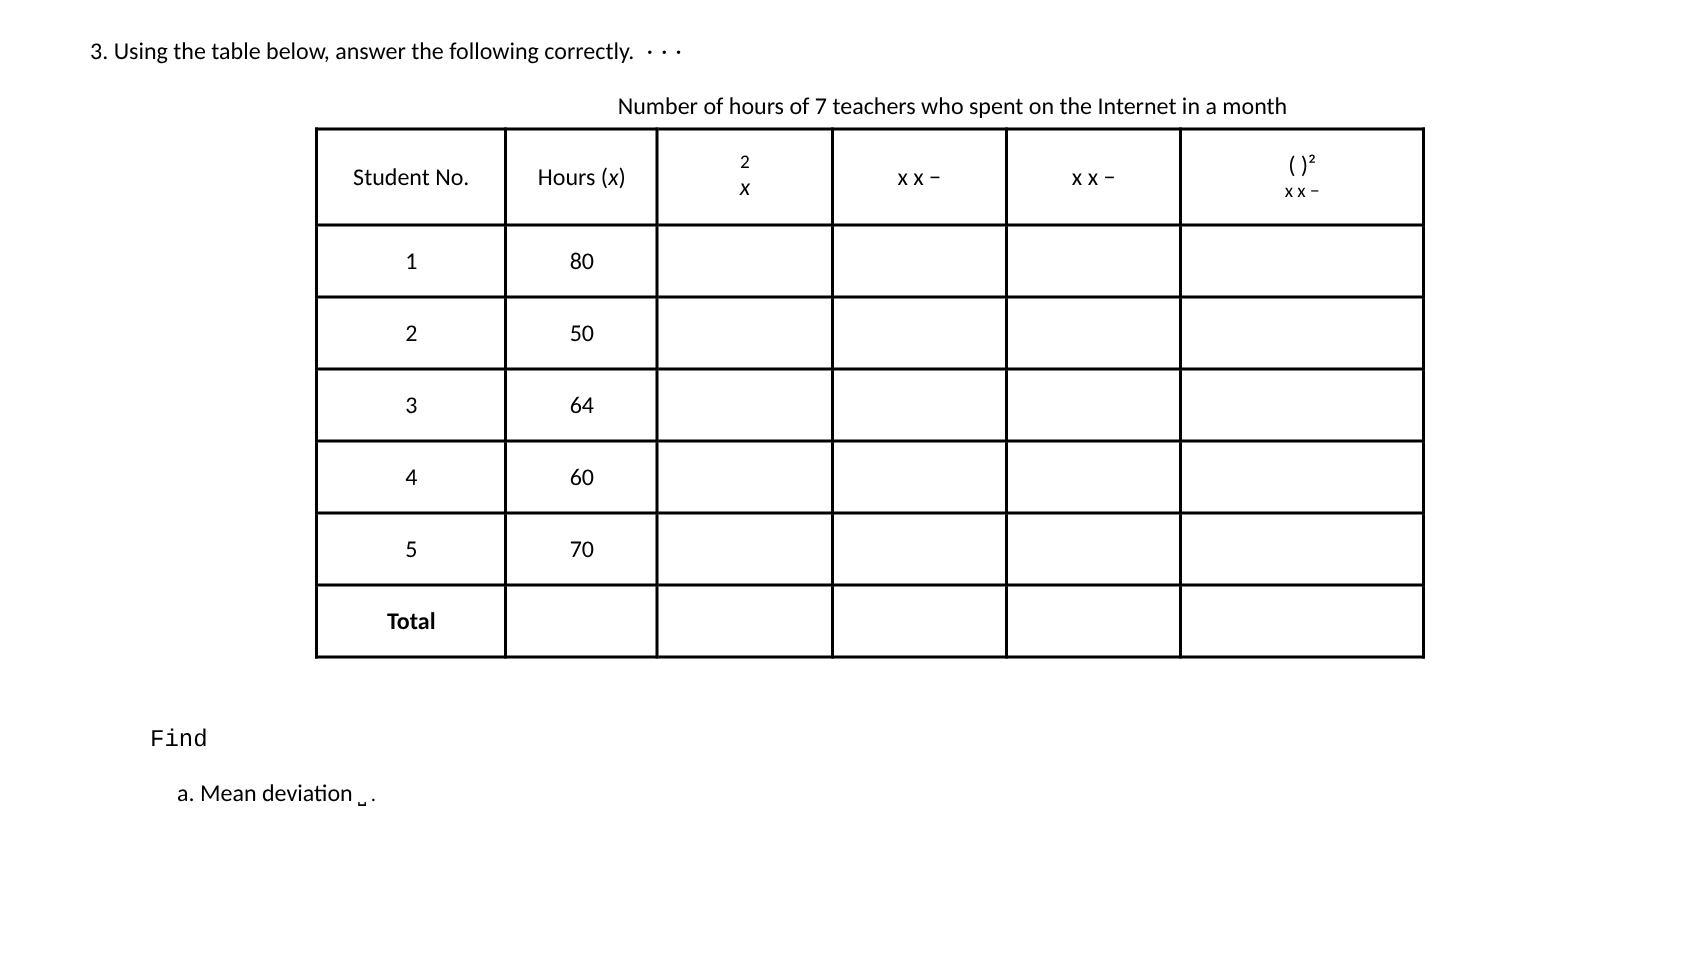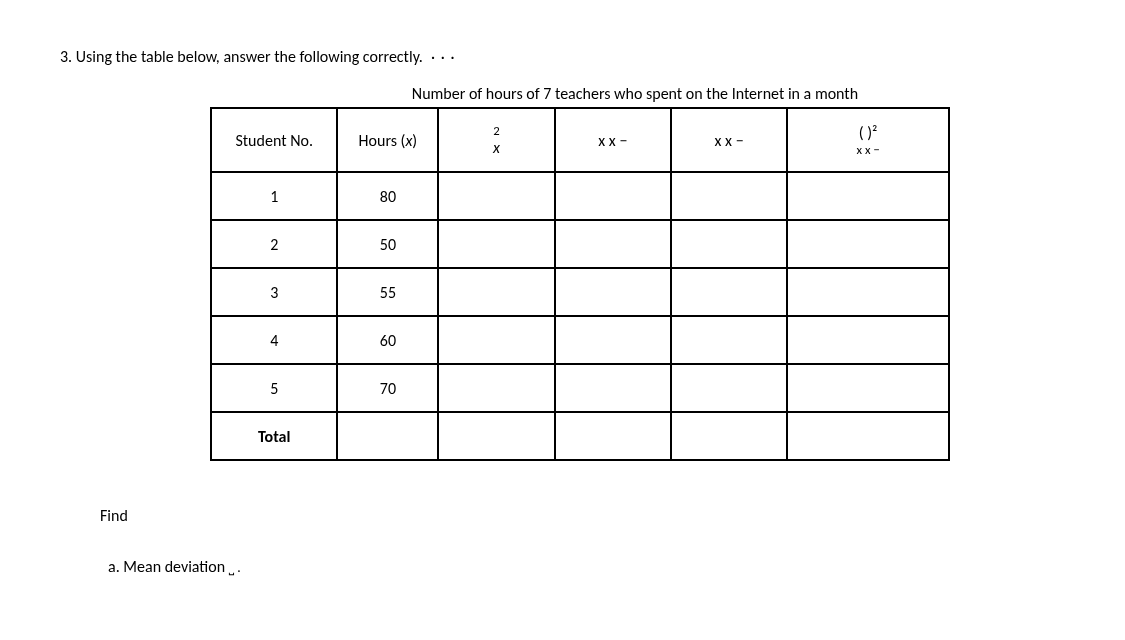--- a/index.html
+++ b/index.html
@@ -10,21 +10,20 @@
     body {
       font-family: Calibri, Arial, sans-serif;
       font-size: 16px;
       color: #000;
       background: #fff;
       padding: 25px 60px;
       width: 1125px;
     }
     .question-text {
       margin-bottom: 18px;
-      margin-top: 22px;
     }
     .table-container {
       margin-left: 150px;
       width: 740px;
     }
     .table-caption {
       text-align: center;
       margin-bottom: 4px;
       padding-left: 110px;
     }
@@ -77,24 +76,25 @@
       display: flex;
       flex-direction: column;
       align-items: center;
       line-height: 1.2;
     }
     .find-section {
       margin-top: 45px;
       margin-left: 40px;
     }
     .find-label {
-      margin-bottom: 32px;
+      margin-bottom: 18px;
+      font-family: Liberation Mono, monospace;
     }
     .sub-items {
-      margin-left: 8px;
+      margin-left: 18px;
     }
     .sub-items div {
       line-height: 1.3;
     }
   </style>
 </head>
 <body>
 
 <div class="question-text">
   <span>3.</span>
@@ -139,21 +139,21 @@
       <tr>
         <td>2</td>
         <td>50</td>
         <td></td>
         <td></td>
         <td></td>
         <td></td>
       </tr>
       <tr>
         <td>3</td>
-        <td>55</td>
+        <td>64</td>
         <td></td>
         <td></td>
         <td></td>
         <td></td>
       </tr>
       <tr>
         <td>4</td>
         <td>60</td>
         <td></td>
         <td></td>

